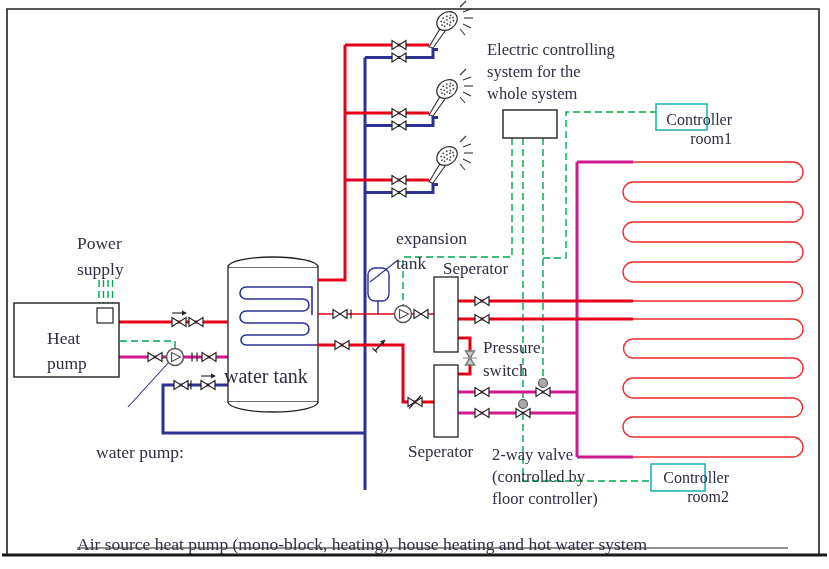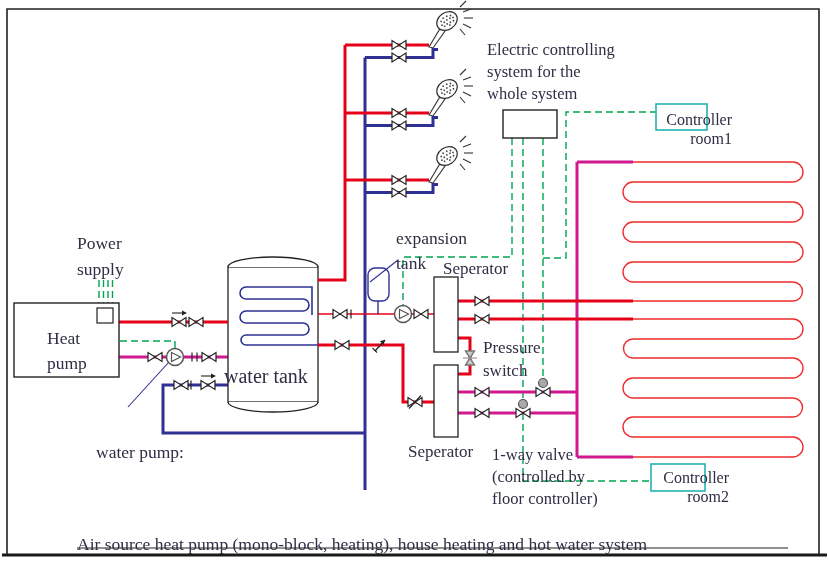--- a/index.html
+++ b/index.html
@@ -216,21 +216,21 @@
   <div class="lbl lh25" style="left:47px;top:326px;">Heat
 pump</div>
   <div class="lbl" style="left:96px;top:406px;font-size:17.5px;margin-top:34px;">water pump:</div>
   <div class="lbl" style="left:224px;top:364px;font-size:20px;">water tank</div>
   <div class="lbl lh25" style="left:396px;top:226px;font-family:Liberation Serif, serif;">expansion
 tank</div>
   <div class="lbl" style="left:443px;top:257px;">Seperator</div>
   <div class="lbl lh23" style="left:483px;top:336px;">Pressure
 switch</div>
   <div class="lbl" style="left:408px;top:440px;">Seperator</div>
-  <div class="lbl lh22" style="left:492px;top:444px;">1-way valve
+  <div class="lbl lh22" style="left:492px;top:444px;">2-way valve
 (controlled by
 floor controller)</div>
   <div class="lbl lh22" style="left:487px;top:39px;">Electric controlling
 system for the
 whole system</div>
   <div class="lbl lh19" style="left:640px;top:110px;width:92px;">Controller
 room1</div>
   <div class="lbl lh19" style="left:637px;top:468px;width:92px;">Controller
 room2</div>
   <div class="lbl caption" style="left:77px;top:532px;">Air source heat pump (mono-block, heating), house heating and hot water system</div>

